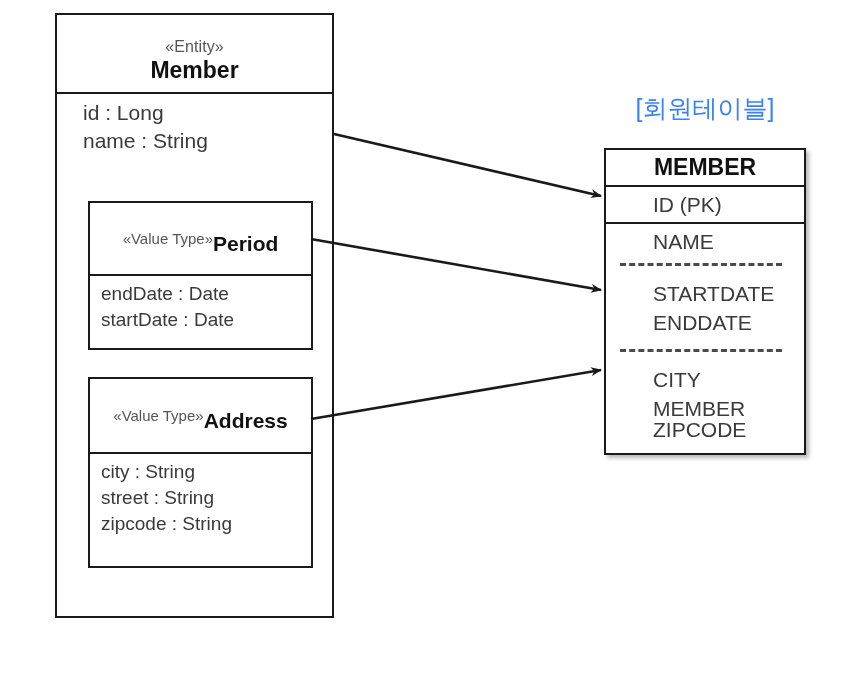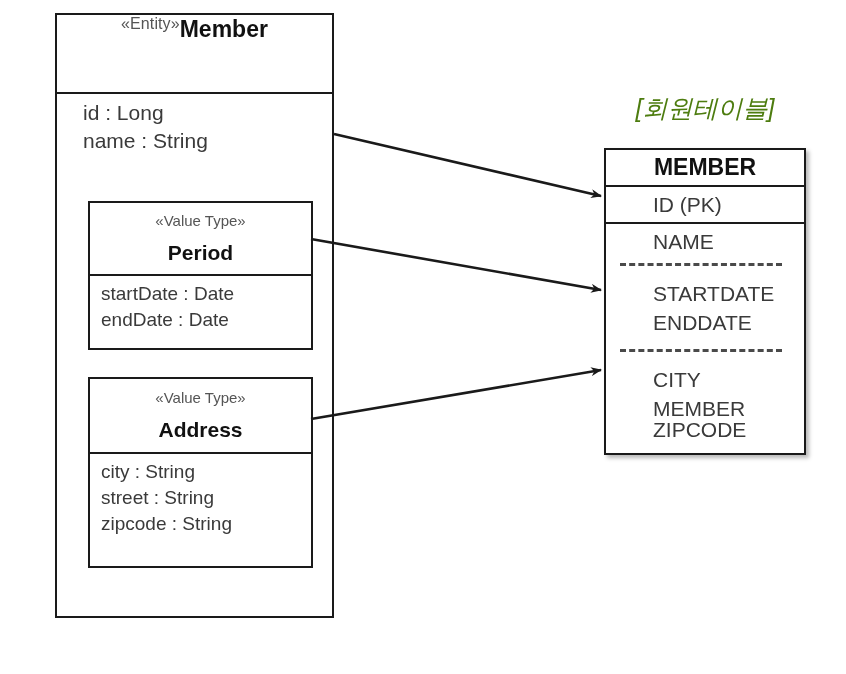--- a/index.html
+++ b/index.html
@@ -41,21 +41,22 @@
     width: 279px;
     height: 605px;
   }
   #member-header {
     position: absolute;
     left: 0;
     top: 0;
     width: 100%;
     height: 92px;
     display: flex;
-    flex-direction: row;
+    flex-direction: column;
+    align-items: center;
     justify-content: center;
   }
   #member-divider { top: 77px; }
   .stereotype {
     font-size: 16px;
     color: #555555;
     line-height: 1.15;
     letter-spacing: 0.1px;
   }
   .type-name {
@@ -90,21 +91,21 @@
     width: 225px;
     height: 191px;
   }
   #address-divider { top: 73px; }
   .vt-header {
     position: absolute;
     left: 0;
     top: 0;
     width: 100%;
     display: flex;
-    flex-direction: column;
+    flex-direction: row;
     align-items: center;
     justify-content: center;
   }
   #period-box .vt-header { height: 71px; }
   #address-box .vt-header { height: 73px; }
   .vt-stereotype {
     font-size: 15px;
     color: #555555;
     line-height: 1.15;
   }
@@ -127,23 +128,22 @@
   .vt-attrs div { white-space: pre; }
 
   
   #table-caption {
     position: absolute;
     left: 604px;
     top: 92px;
     width: 202px;
     text-align: center;
     font-size: 25px;
-    color: #4d7c0f;
+    color: #3b82f6;
     white-space: nowrap;
-    font-style: italic;
   }
 
   
   #member-table {
     left: 604px;
     top: 148px;
     width: 202px;
     height: 307px;
     box-shadow: 3px 3px 4px rgba(0,0,0,0.28);
   }
@@ -206,22 +206,22 @@
       <div>name : String</div>
     </div>
 
     <div class="uml-box" id="period-box" style="left:31px; top:186px;">
       <div class="vt-header">
         <div class="vt-stereotype">«Value Type»</div>
         <div class="vt-name">Period</div>
       </div>
       <div class="divider" id="period-divider"></div>
       <div class="vt-attrs" id="period-attrs">
+        <div>endDate : Date</div>
         <div>startDate : Date</div>
-        <div>endDate : Date</div>
       </div>
     </div>
 
     <div class="uml-box" id="address-box" style="left:31px; top:362px;">
       <div class="vt-header">
         <div class="vt-stereotype">«Value Type»</div>
         <div class="vt-name">Address</div>
       </div>
       <div class="divider" id="address-divider"></div>
       <div class="vt-attrs" id="address-attrs">

